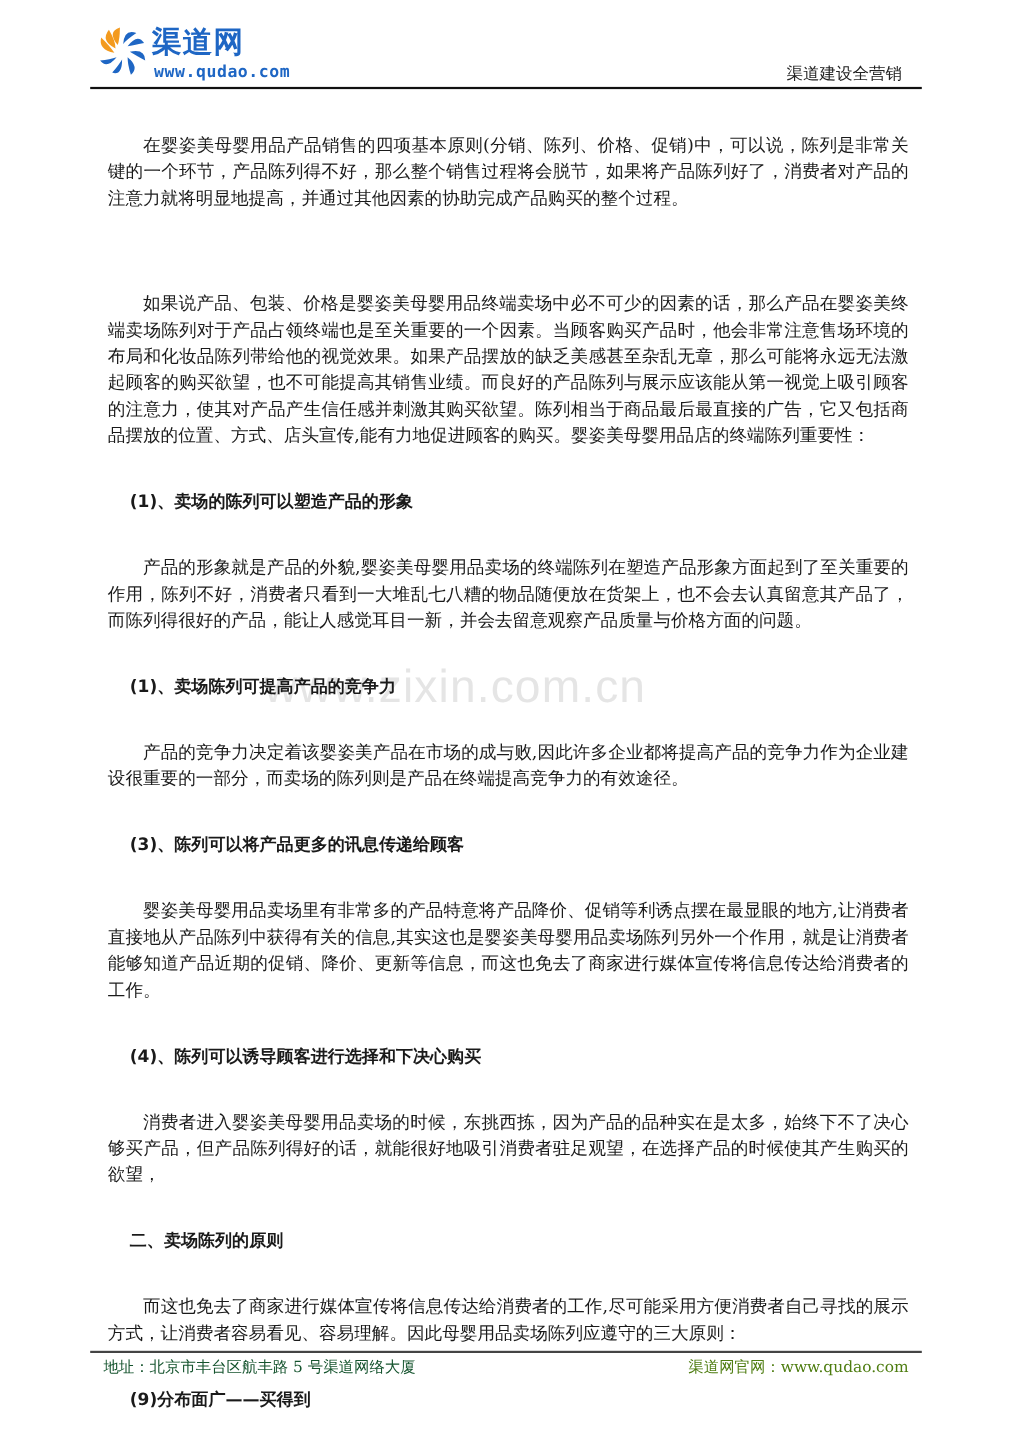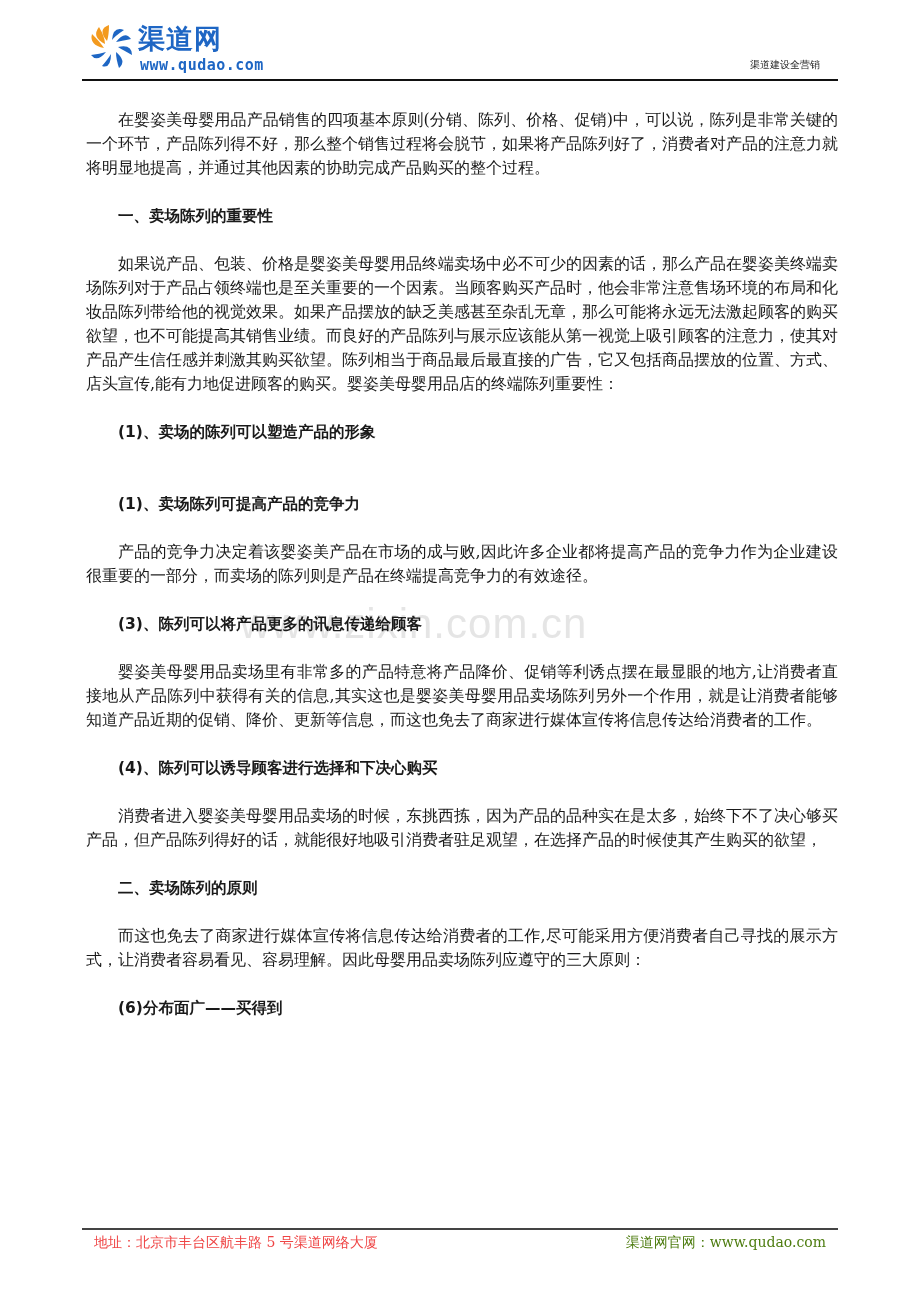--- a/index.html
+++ b/index.html
@@ -5,32 +5,32 @@
   html, body { margin: 0; padding: 0; background: #ffffff; }
   body { width: 920px; height: 1302px; position: relative; overflow: hidden;
          font-family: "DejaVu Serif", "Liberation Serif", serif; color: #1a1a1a; }
   .header { position: absolute; left: 82px; top: 18px; width: 756px; height: 62px; }
   .logo { position: absolute; left: 6px; top: 4px; width: 160px; height: 50px; }
   .logo-icon { position: absolute; left: 0; top: 2px; width: 46px; height: 46px; }
   .logo-text { position: absolute; left: 50px; top: 0px; font-family: "DejaVu Sans", "Liberation Sans", sans-serif;
                font-weight: bold; font-size: 27px; color: #1e66c4; letter-spacing: 1px; line-height: 34px; }
   .logo-url { position: absolute; left: 52px; top: 34px; font-family: "DejaVu Sans Mono", "Liberation Mono", monospace;
               font-weight: bold; font-size: 15px; color: #1e66c4; letter-spacing: 0.5px; }
-  .header-right { position: absolute; right: 18px; top: 40px; font-size: 10px; color: #222; }
+  .header-right { position: absolute; right: 18px; top: 40px; font-size: 15px; color: #222; }
   .header-rule { position: absolute; left: 82px; top: 79px; width: 756px; height: 2px; background: #111; }
   .content { position: absolute; left: 86px; top: 108px; width: 752px; }
-  p.para { margin: 0; font-size: 16px; line-height: 24px; text-indent: 32px; text-align: justify; }
+  p.para { margin: 12px; font-size: 16px; line-height: 24px; text-indent: 32px; text-align: justify; }
   h2.heading { margin: 0; font-family: "DejaVu Sans", "Liberation Sans", sans-serif; font-weight: bold;
                font-size: 15.5px; line-height: 24px; padding-left: 32px; }
   .gap-after-para { height: 24px; }
   .gap-after-head { height: 24px; }
   .watermark { position: absolute; left: 240px; top: 600px; font-family: "Liberation Sans", "DejaVu Sans", sans-serif;
                font-size: 42px; color: rgba(180,180,180,0.35); letter-spacing: 1px; pointer-events: none; }
   .footer-rule { position: absolute; left: 82px; top: 1228px; width: 756px; height: 2px; background: #444; }
-  .footer-left { position: absolute; left: 94px; top: 1234px; font-size: 14px; color: #ef4444; }
+  .footer-left { position: absolute; left: 94px; top: 1234px; font-size: 14px; color: #14532d; }
   .footer-right { position: absolute; right: 94px; top: 1234px; font-size: 14px; color: #4d7c0f; }
 </style>
 </head>
 <body>
 
 <div class="header">
   <div class="logo">
     <svg class="logo-icon" viewBox="0 0 46 46">
       <g transform="translate(23,23)">
         <path d="M-4,-6 Q-14,-18 -2,-22 Q-2,-12 -4,-6Z" fill="#f39a1e"></path>
@@ -49,41 +49,41 @@
   </div>
   <div class="header-right">渠道建设全营销</div>
 </div>
 <div class="header-rule"></div>
 
 <div class="watermark">www.zixin.com.cn</div>
 
 <div class="content">
   <p class="para">在婴姿美母婴用品产品销售的四项基本原则(分销、陈列、价格、促销)中，可以说，陈列是非常关键的一个环节，产品陈列得不好，那么整个销售过程将会脱节，如果将产品陈列好了，消费者对产品的注意力就将明显地提高，并通过其他因素的协助完成产品购买的整个过程。</p>
   <div class="gap-after-para"></div>
-  <h2 class="heading">一、卖场陈列的重要性</h2>
   <div class="gap-after-head"></div>
   <p class="para">如果说产品、包装、价格是婴姿美母婴用品终端卖场中必不可少的因素的话，那么产品在婴姿美终端卖场陈列对于产品占领终端也是至关重要的一个因素。当顾客购买产品时，他会非常注意售场环境的布局和化妆品陈列带给他的视觉效果。如果产品摆放的缺乏美感甚至杂乱无章，那么可能将永远无法激起顾客的购买欲望，也不可能提高其销售业绩。而良好的产品陈列与展示应该能从第一视觉上吸引顾客的注意力，使其对产品产生信任感并刺激其购买欲望。陈列相当于商品最后最直接的广告，它又包括商品摆放的位置、方式、店头宣传,能有力地促进顾客的购买。婴姿美母婴用品店的终端陈列重要性：</p>
   <div class="gap-after-para"></div>
   <h2 class="heading">(1)、卖场的陈列可以塑造产品的形象</h2>
   <div class="gap-after-head"></div>
+  <p class="para">产品的形象就是产品的外貌,婴姿美母婴用品卖场的终端陈列在塑造产品形象方面起到了至关重要的作用，陈列不好，消费者只看到一大堆乱七八糟的物品随便放在货架上，也不会去认真留意其产品了，而陈列得很好的产品，能让人感觉耳目一新，并会去留意观察产品质量与价格方面的问题。</p>
   <div class="gap-after-para"></div>
   <h2 class="heading">(1)、卖场陈列可提高产品的竞争力</h2>
   <div class="gap-after-head"></div>
   <p class="para">产品的竞争力决定着该婴姿美产品在市场的成与败,因此许多企业都将提高产品的竞争力作为企业建设很重要的一部分，而卖场的陈列则是产品在终端提高竞争力的有效途径。</p>
   <div class="gap-after-para"></div>
   <h2 class="heading">(3)、陈列可以将产品更多的讯息传递给顾客</h2>
   <div class="gap-after-head"></div>
   <p class="para">婴姿美母婴用品卖场里有非常多的产品特意将产品降价、促销等利诱点摆在最显眼的地方,让消费者直接地从产品陈列中获得有关的信息,其实这也是婴姿美母婴用品卖场陈列另外一个作用，就是让消费者能够知道产品近期的促销、降价、更新等信息，而这也免去了商家进行媒体宣传将信息传达给消费者的工作。</p>
   <div class="gap-after-para"></div>
   <h2 class="heading">(4)、陈列可以诱导顾客进行选择和下决心购买</h2>
   <div class="gap-after-head"></div>
   <p class="para">消费者进入婴姿美母婴用品卖场的时候，东挑西拣，因为产品的品种实在是太多，始终下不了决心够买产品，但产品陈列得好的话，就能很好地吸引消费者驻足观望，在选择产品的时候使其产生购买的欲望，</p>
   <div class="gap-after-para"></div>
   <h2 class="heading">二、卖场陈列的原则</h2>
   <div class="gap-after-head"></div>
   <p class="para">而这也免去了商家进行媒体宣传将信息传达给消费者的工作,尽可能采用方便消费者自己寻找的展示方式，让消费者容易看见、容易理解。因此母婴用品卖场陈列应遵守的三大原则：</p>
   <div class="gap-after-para"></div>
-  <h2 class="heading">(6)分布面广——买得到</h2>
+  <h2 class="heading">(9)分布面广——买得到</h2>
 </div>
 
 <div class="footer-rule"></div>
 <div class="footer-left">地址：北京市丰台区航丰路 5 号渠道网络大厦</div>
 <div class="footer-right">渠道网官网：www.qudao.com</div>
 
 </body></html>

